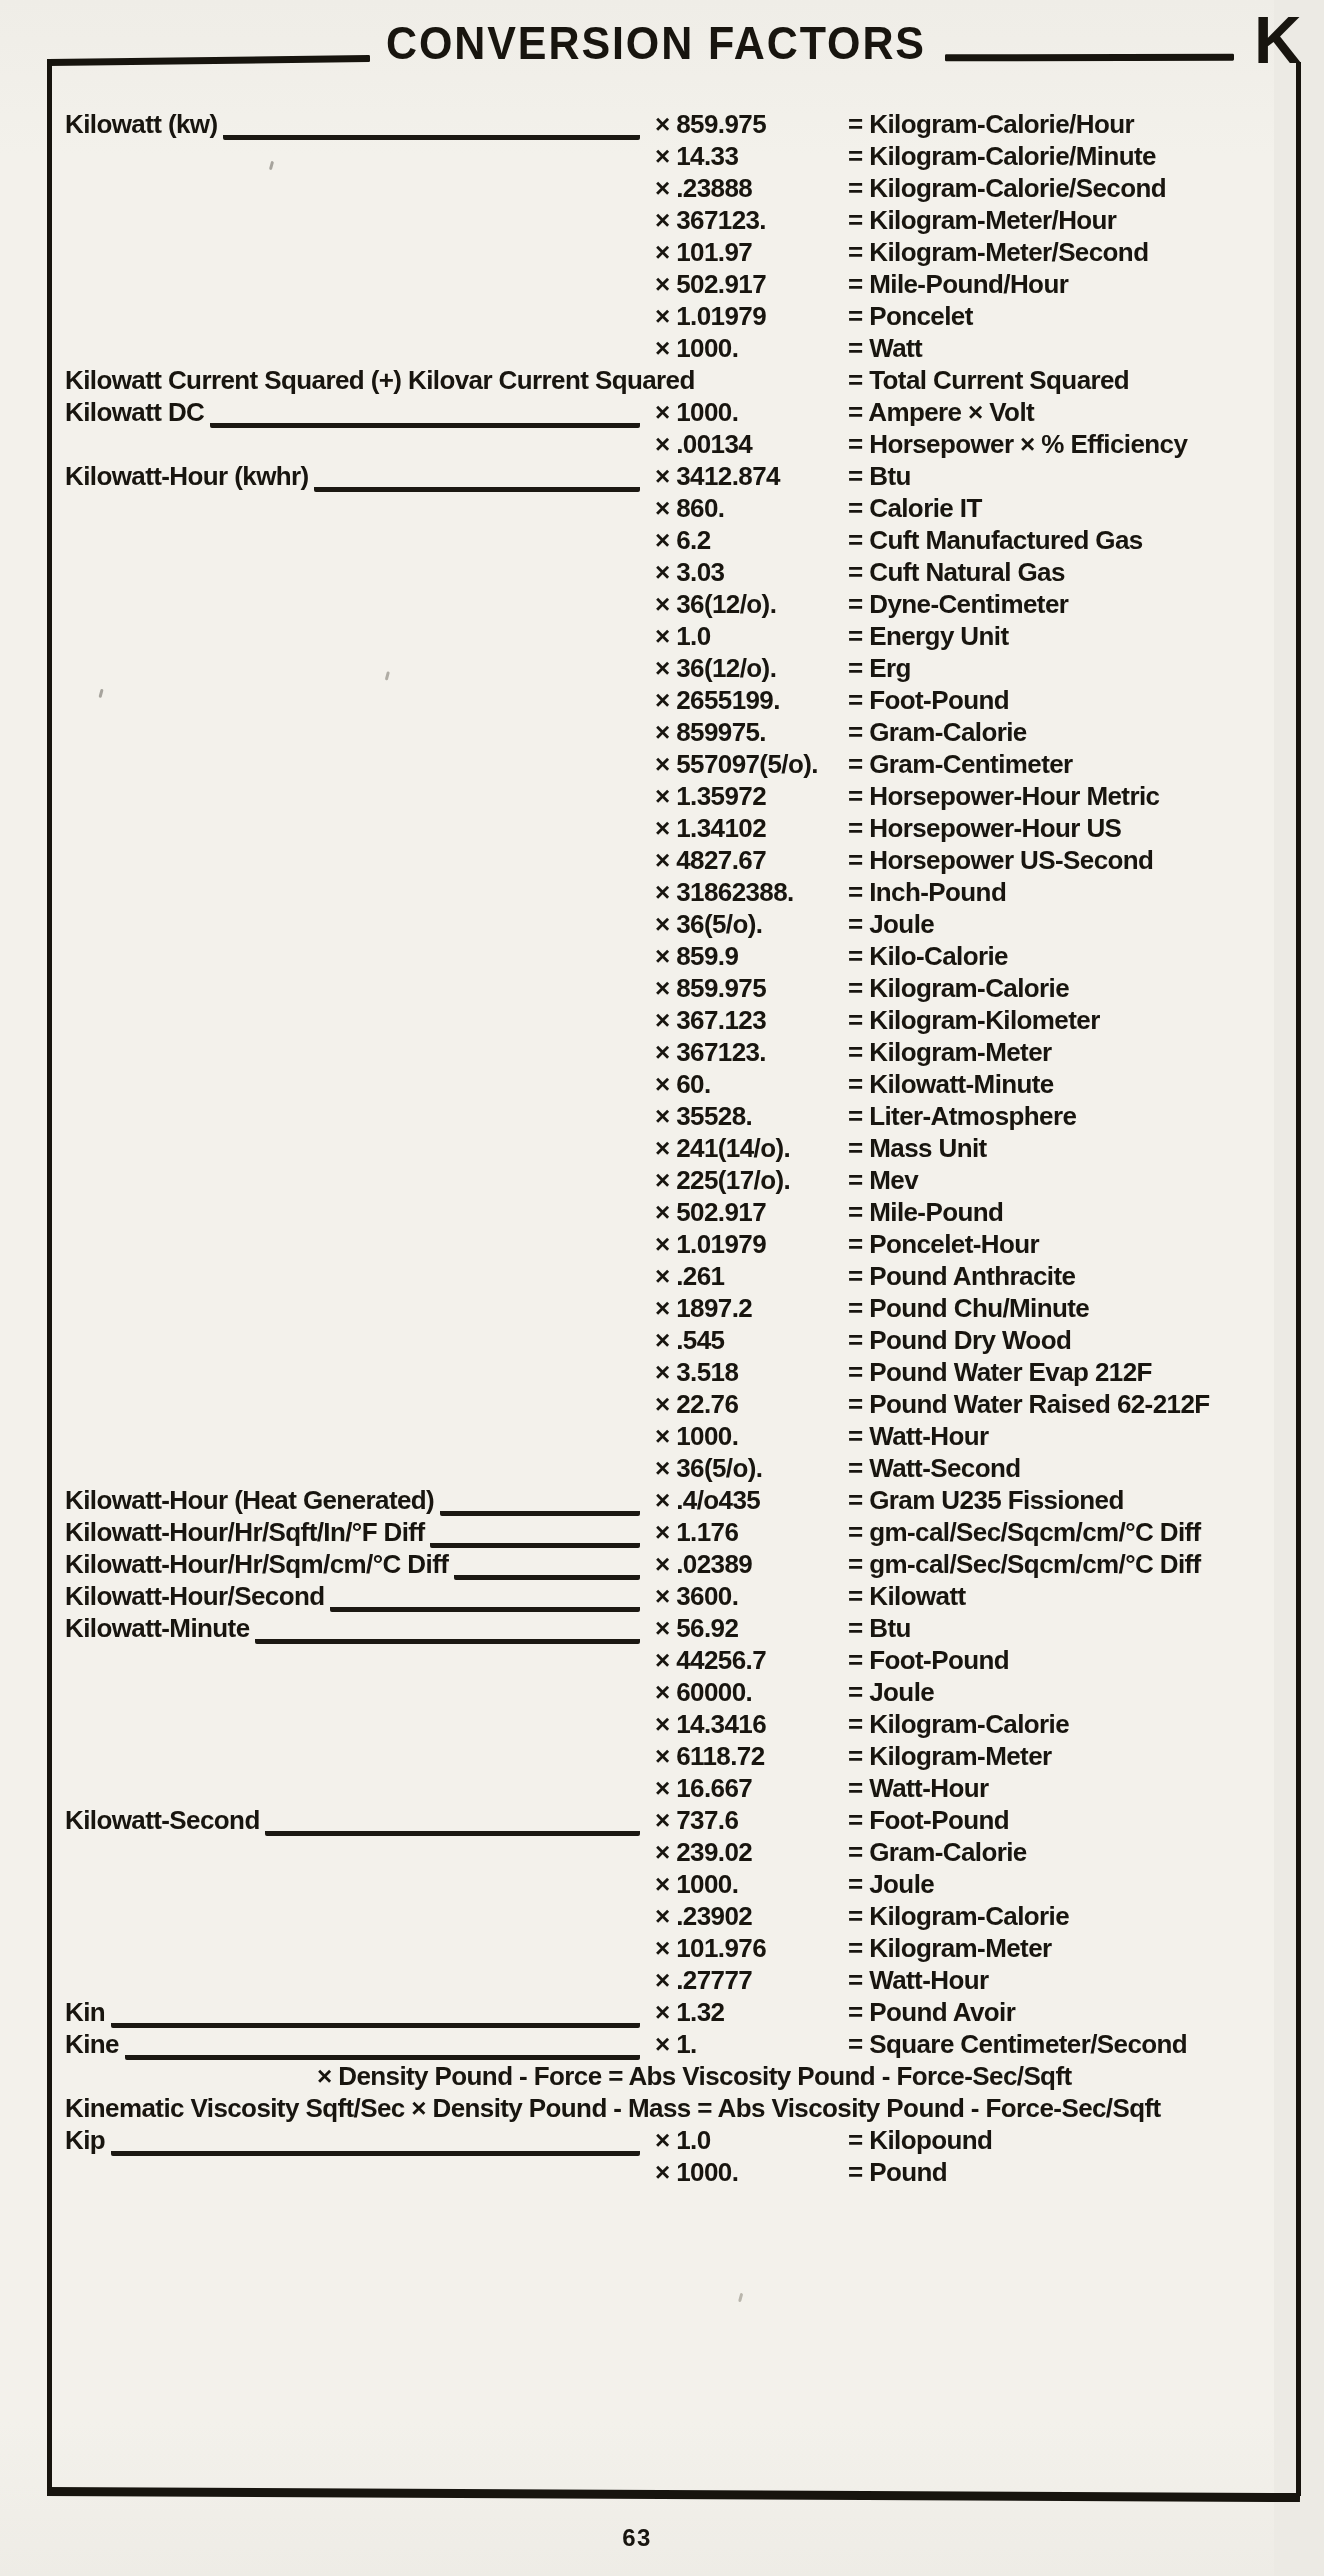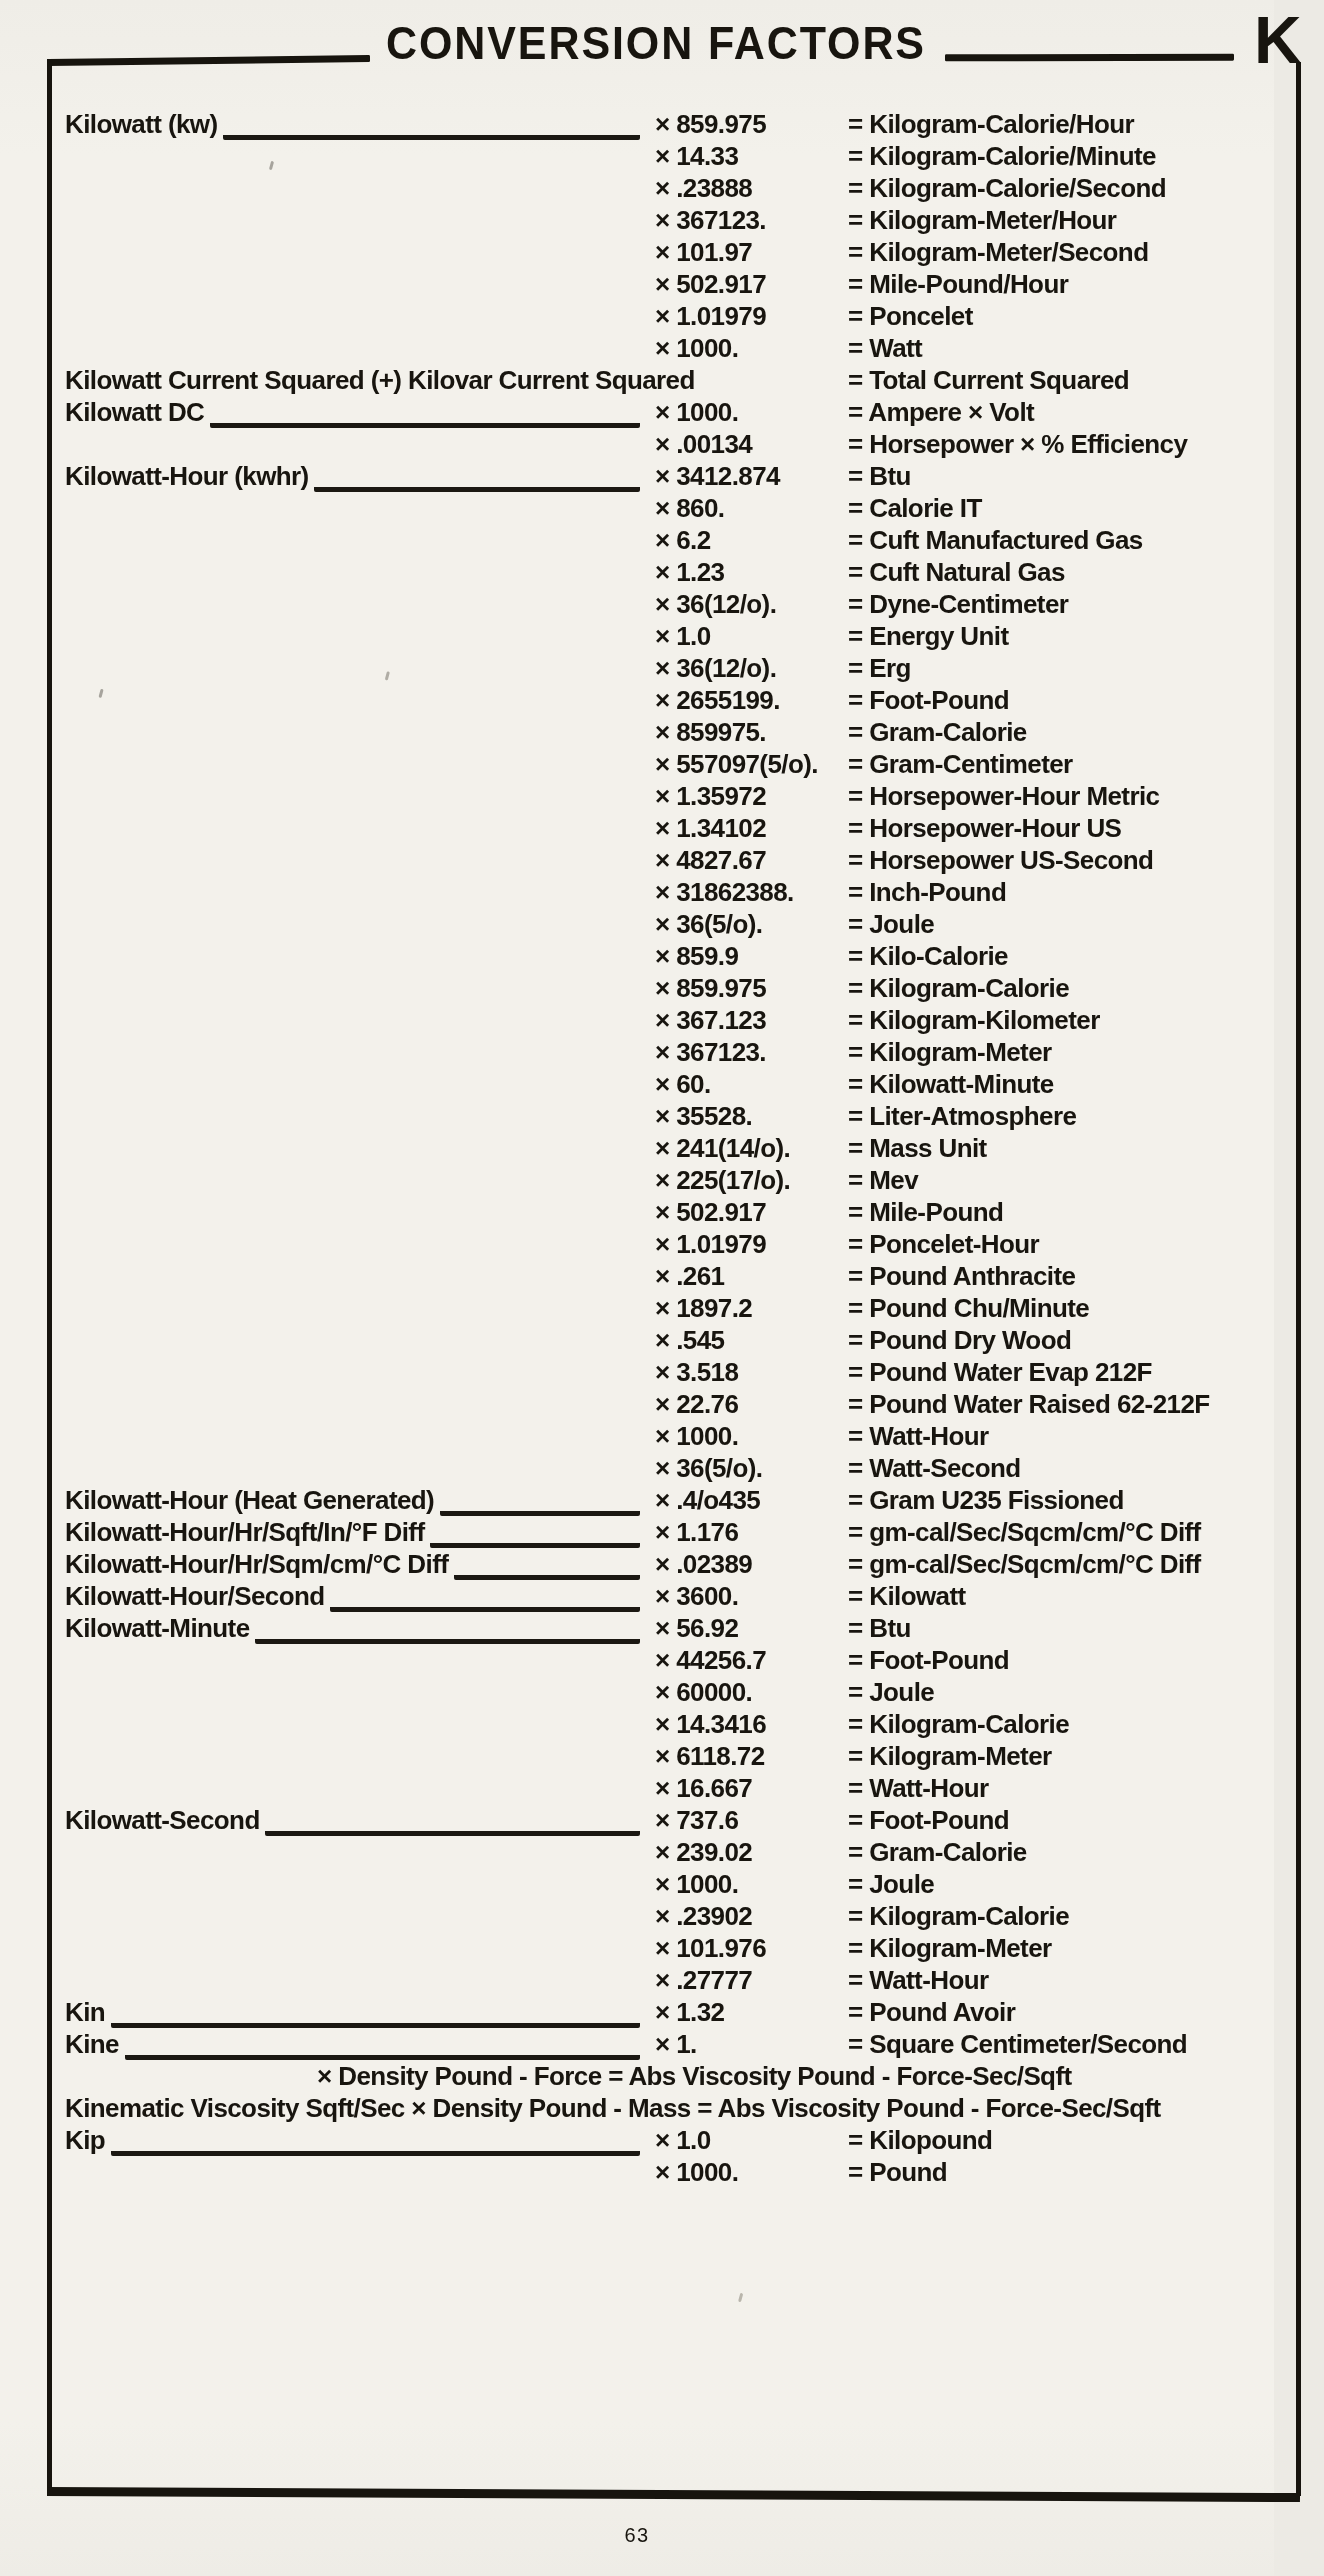--- a/index.html
+++ b/index.html
@@ -46,21 +46,21 @@
     border-bottom:5.2px solid #1b1812;margin-left:5.8px;margin-right:2.6px;
     border-radius:1.9px;
   }
   .row .factor{position:absolute;left:590px;top:0;line-height:32px;white-space:nowrap;}
   .row .result{position:absolute;left:783px;top:0;line-height:32px;white-space:nowrap;}
   .row.full .lwrap{width:auto;right:0;}
   .row.full.indent .lwrap{left:252px;}
   
   .page-number{
     position:absolute;top:2524px;left:50%;transform:translateX(-50%);
-    font-size:20px;font-weight:normal;letter-spacing:1.3px;
+    font-size:24px;font-weight:bold;letter-spacing:1.3px;
   }
   
   .speckles{position:absolute;inset:0;pointer-events:none;}
   .speckles::before{
     content:"";position:absolute;left:270px;top:161px;width:3.2px;height:9px;
     background:#6a675f;border-radius:1.9px;
     box-shadow:244px 463px 0 #7a766c, -28px 554px 0 #6a675f, 171px 1713px 0 #8a8679,
                1005px 1938px 0 #8a8679, 61px 2264px 0 #6a675f;
     transform:rotate(15deg);opacity:.55;
   }
@@ -190,21 +190,21 @@
 
     </div>
     <span class="factor">× 6.2</span>
     <span class="result">= Cuft Manufactured Gas</span>
   </div>
       <div class="row">
     <div class="lwrap">
       <span class="label"></span>
 
     </div>
-    <span class="factor">× 1.23</span>
+    <span class="factor">× 3.03</span>
     <span class="result">= Cuft Natural Gas</span>
   </div>
       <div class="row">
     <div class="lwrap">
       <span class="label"></span>
 
     </div>
     <span class="factor">× 36(12/o).</span>
     <span class="result">= Dyne-Centimeter</span>
   </div>

